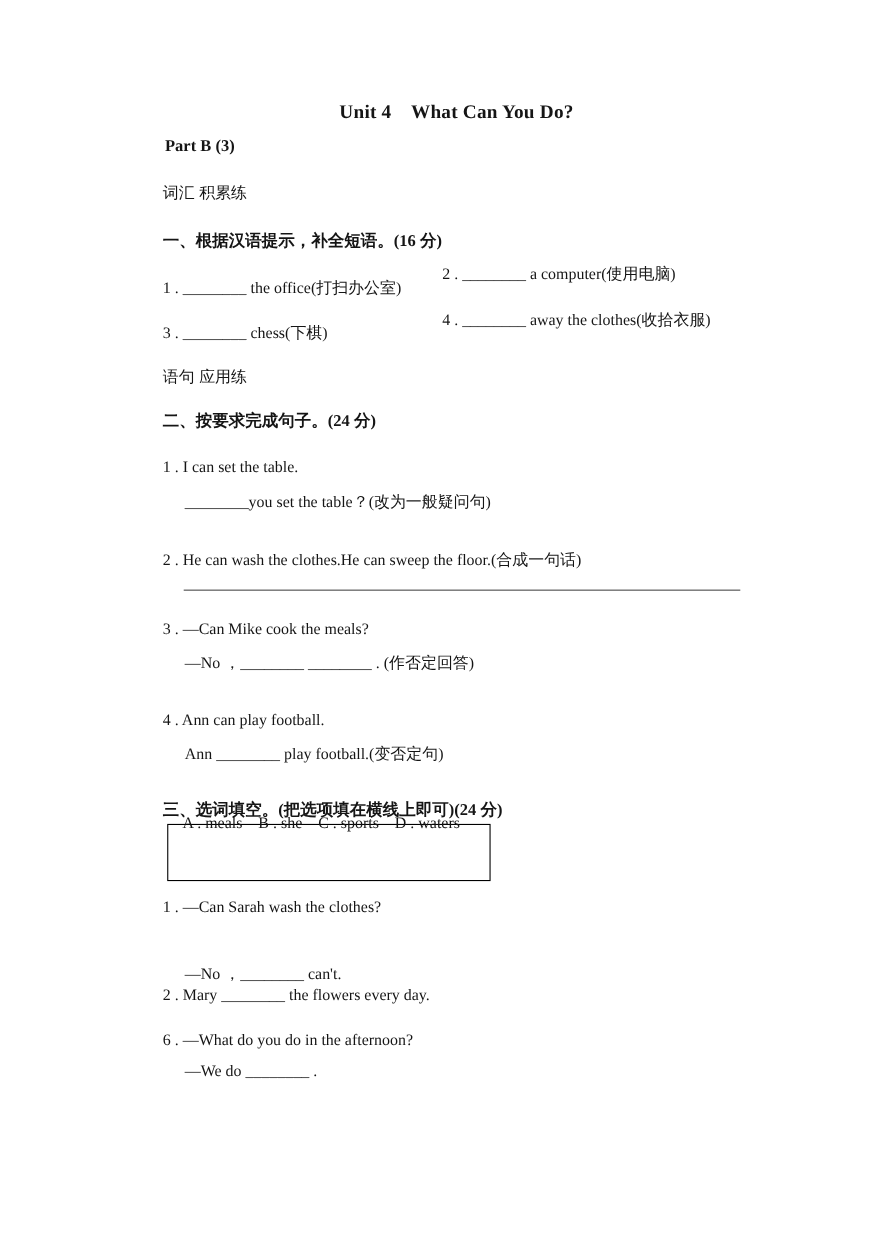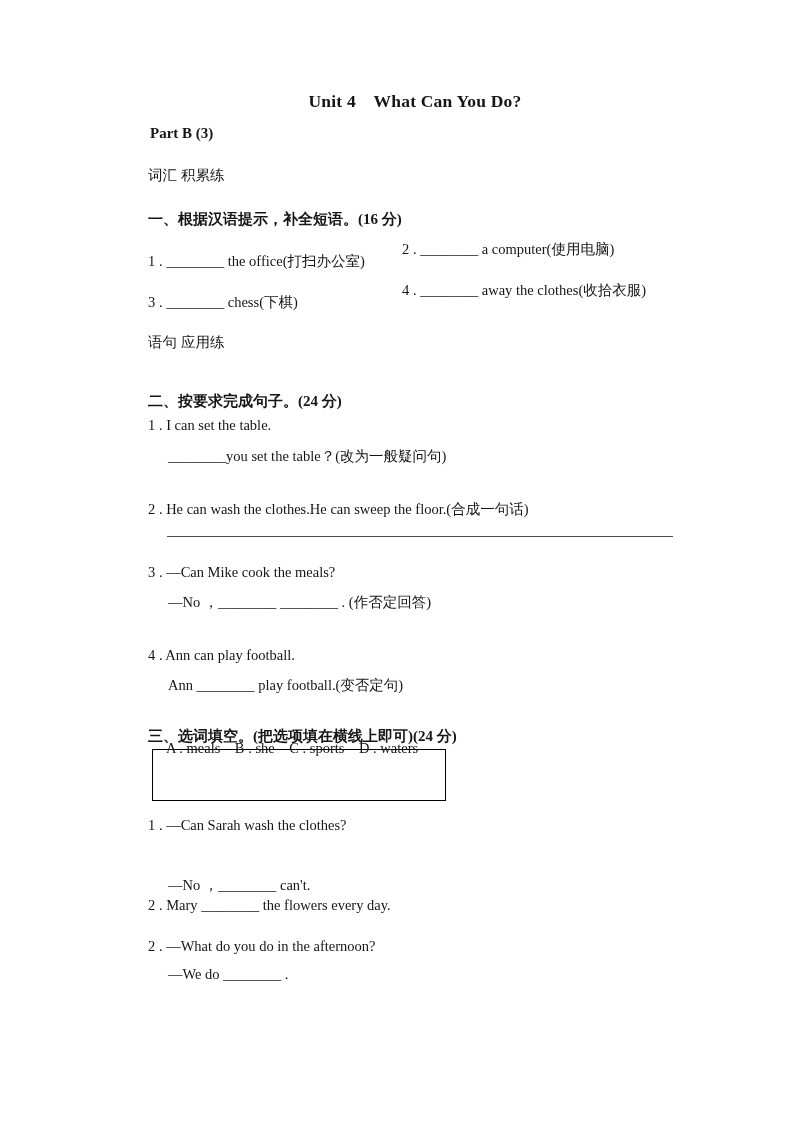--- a/index.html
+++ b/index.html
@@ -83,21 +83,21 @@
 
   <div class="line sec-heading main-item" style="top:198px">一、根据汉语提示，补全短语。(16 分)</div>
 
   <div class="line main-item" style="top:240px">1 . ________ the office(打扫办公室)</div>
   <div class="line col-right" style="top:240px">2 . ________ a computer(使用电脑)</div>
   <div class="line main-item" style="top:281px">3 . ________ chess(下棋)</div>
   <div class="line col-right" style="top:281px">4 . ________ away the clothes(收拾衣服)</div>
 
   <div class="line part-label main-item" style="top:321px">语句 应用练</div>
 
-  <div class="line sec-heading main-item" style="top:380px">二、按要求完成句子。(24 分)</div>
+  <div class="line sec-heading main-item" style="top:361px">二、按要求完成句子。(24 分)</div>
 
   <div class="line main-item" style="top:405px">1 . I can set the table.</div>
   <div class="line sub-item" style="top:447px">________you set the table？(改为一般疑问句)</div>
 
   <div class="line main-item" style="top:488px">2 . He can wash the clothes.He can sweep the floor.(合成一句话)</div>
   <div class="answer-rule"></div>
 
   <div class="line main-item" style="top:552px">3 . —Can Mike cook the meals?</div>
   <div class="line sub-item" style="top:593px">—No ，________ ________ . (作否定回答)</div>
 
@@ -107,16 +107,16 @@
   <div class="line sec-heading main-item" style="top:715px">三、选词填空。(把选项填在横线上即可)(24 分)</div>
 
   <div class="word-bank-box"></div>
   <div class="line word-bank-text">A . meals　B . she　C . sports　D . waters</div>
 
   <div class="line main-item" style="top:805px">1 . —Can Sarah wash the clothes?</div>
   <div class="line sub-item" style="top:876px">—No ，________ can't.</div>
 
   <div class="line main-item" style="top:885px">2 . Mary ________ the flowers every day.</div>
 
-  <div class="line main-item" style="top:926px">2 . —What do you do in the afternoon?</div>
+  <div class="line main-item" style="top:926px">6 . —What do you do in the afternoon?</div>
   <div class="line sub-item" style="top:966px">—We do ________ .</div>
 
 </div>
 
 </body></html>

